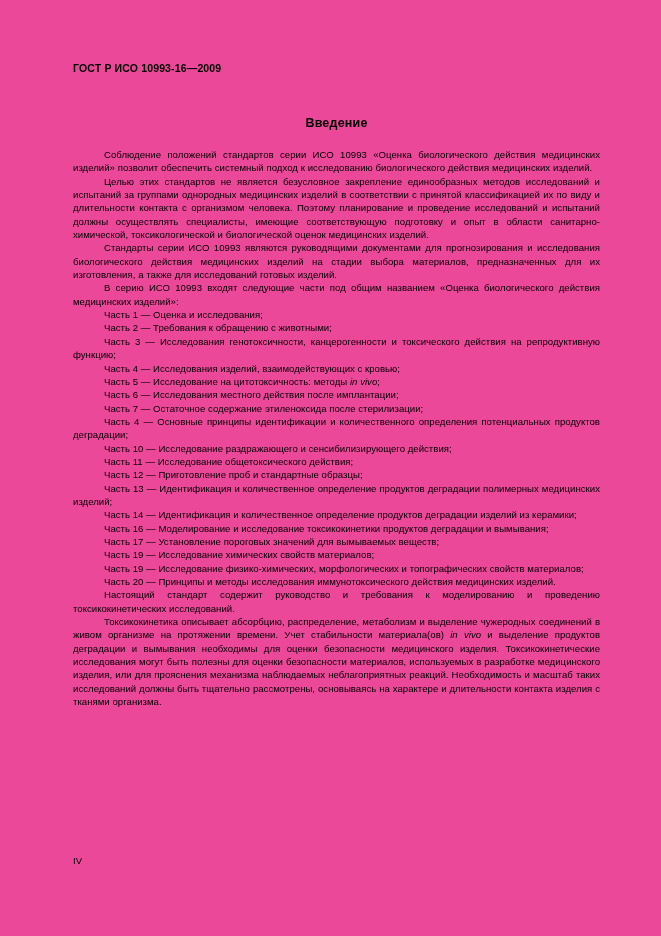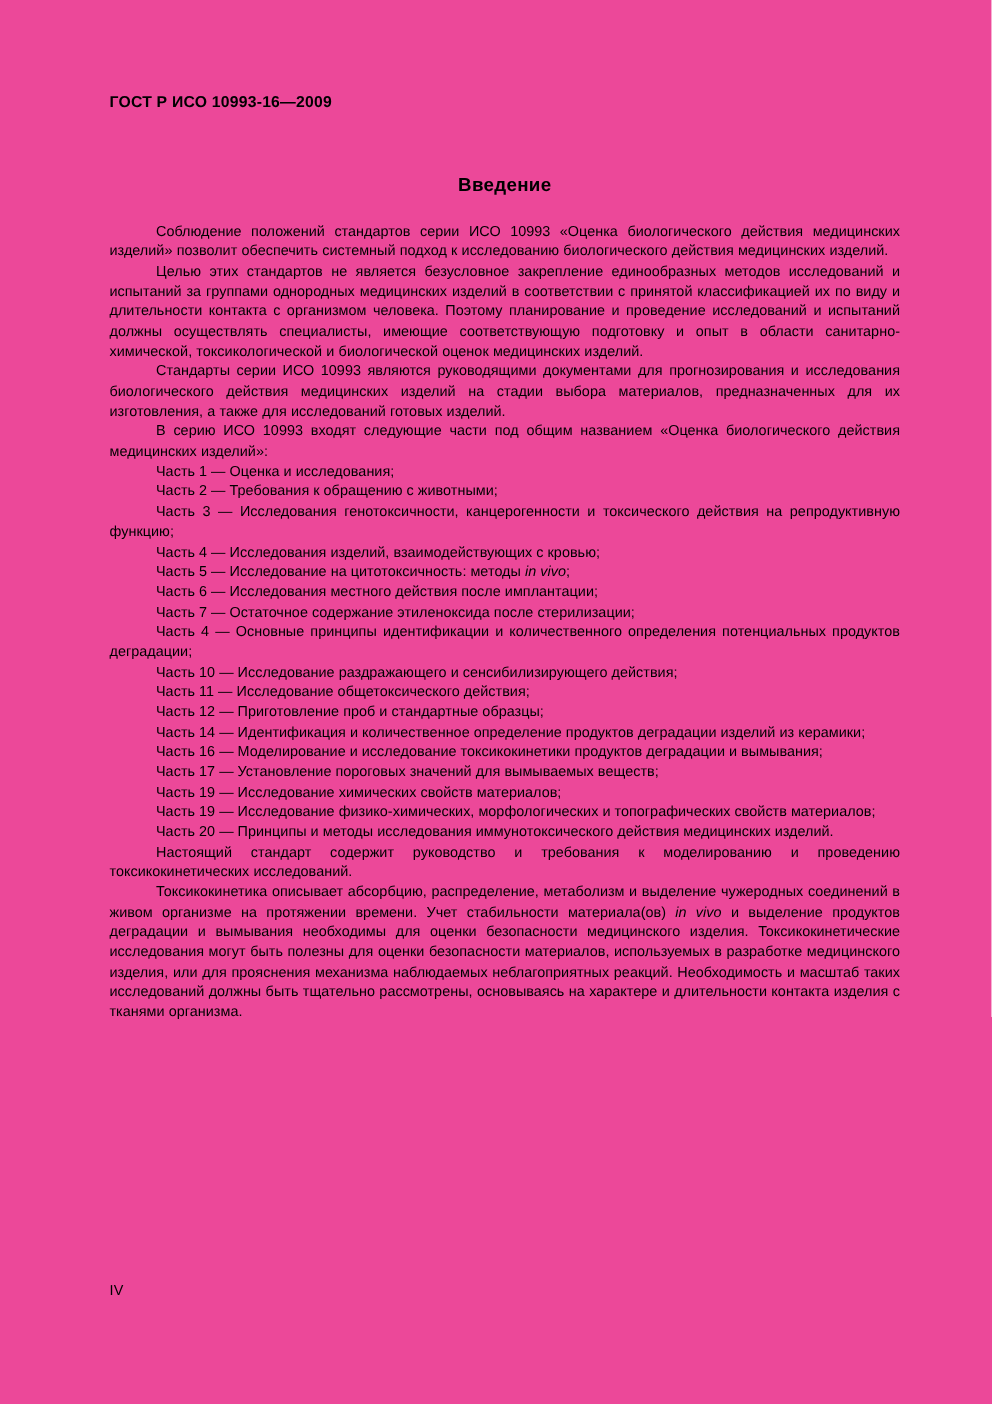--- a/index.html
+++ b/index.html
@@ -95,20 +95,21 @@
     <p class="item">Часть 4 — Исследования изделий, взаимодействующих с кровью;</p>
 
     <p class="item"><span>Часть 5 — Исследование на цитотоксичность: методы </span><em class="lat">in vivo</em><span>;</span></p>
 
     <p class="item">Часть 6 — Исследования местного действия после имплантации;</p>
     <p class="item">Часть 7 — Остаточное содержание этиленоксида после стерилизации;</p>
     <p class="item">Часть 4 — Основные принципы идентификации и количественного определения потенциальных продуктов деградации;</p>
     <p class="item">Часть 10 — Исследование раздражающего и сенсибилизирующего действия;</p>
     <p class="item">Часть 11 — Исследование общетоксического действия;</p>
     <p class="item">Часть 12 — Приготовление проб и стандартные образцы;</p>
+    <p class="item">Часть 13 — Идентификация и количественное определение продуктов деградации полимерных медицинских изделий;</p>
     <p class="item">Часть 14 — Идентификация и количественное определение продуктов деградации изделий из керамики;</p>
     <p class="item">Часть 16 — Моделирование и исследование токсикокинетики продуктов деградации и вымывания;</p>
     <p class="item">Часть 17 — Установление пороговых значений для вымываемых веществ;</p>
     <p class="item">Часть 19 — Исследование химических свойств материалов;</p>
     <p class="item">Часть 19 — Исследование физико-химических, морфологических и топографических свойств материалов;</p>
     <p class="item">Часть 20 — Принципы и методы исследования иммунотоксического действия медицинских изделий.</p>
 
     <p class="para">Настоящий стандарт содержит руководство и требования к моделированию и проведению токсикокинетических исследований.</p>
 
     <p class="para"><span>Токсикокинетика описывает абсорбцию, распределение, метаболизм и выделение чужеродных соединений в живом организме на протяжении времени. Учет стабильности материала(ов) </span><em class="lat">in vivo</em><span> и выделение продуктов деградации и вымывания необходимы для оценки безопасности медицинского изделия. Токсикокинетические исследования могут быть полезны для оценки безопасности материалов, используемых в разработке медицинского изделия, или для прояснения механизма наблюдаемых неблагоприятных реакций. Необходимость и масштаб таких исследований должны быть тщательно рассмотрены, основываясь на характере и длительности контакта изделия с тканями организма.</span></p>

